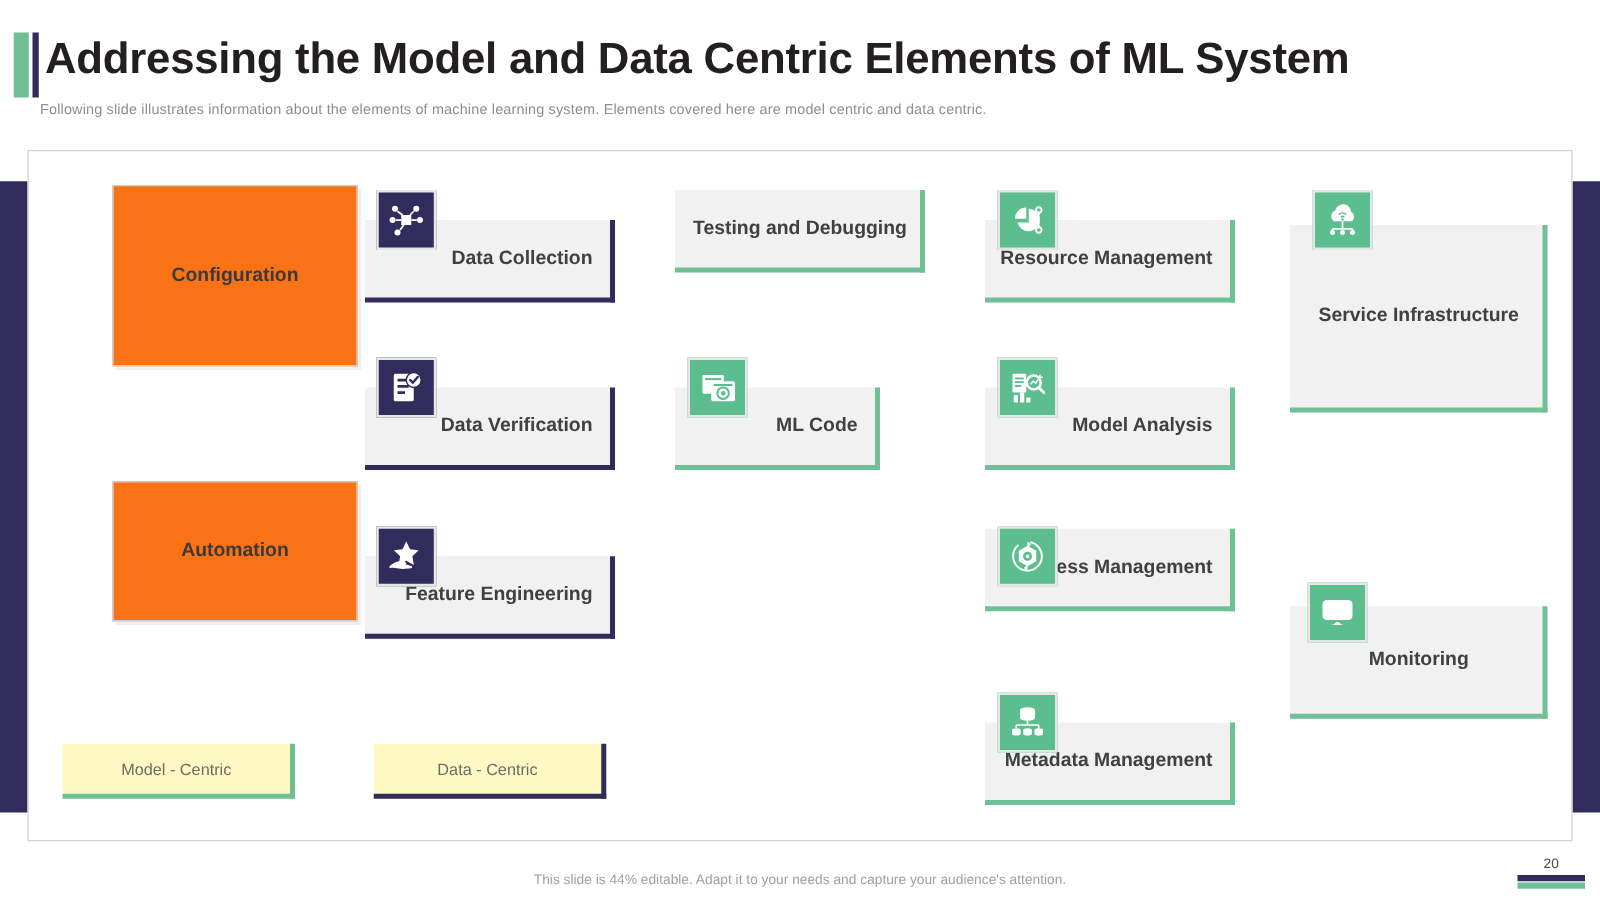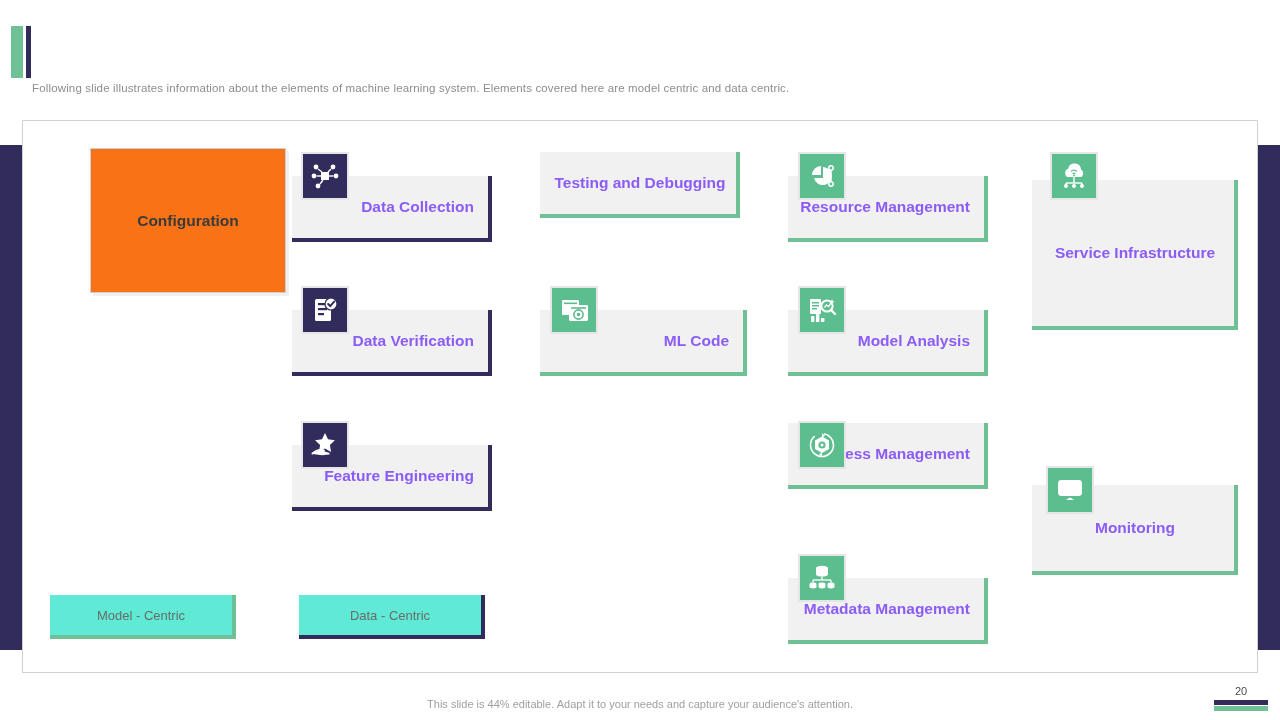--- a/index.html
+++ b/index.html
@@ -115,21 +115,21 @@
     border-right: 4px solid #6fc195;
     border-bottom: 4px solid #6fc195;
   }
   .icard-body.navy {
     border-right: 4px solid #322c5c;
     border-bottom: 4px solid #322c5c;
   }
   .icard-label {
     font-size: 15.5px;
     font-weight: bold;
-    color: #8b5cf6;
+    color: #404040;
     text-align: center;
     line-height: 1.18;
     padding-right: 14px;
     padding-left: 4px;
   }
   .icard-label.nopad {
     padding-right: 0;
   }
   .icon-tile {
     position: absolute;
@@ -140,21 +140,21 @@
     align-items: center;
     justify-content: center;
   }
   .icon-tile.green { background: #5cbd8e; }
   .icon-tile.navy  { background: #322c5c; }
   .icon-tile svg { display: block; }
 
   
   .chip {
     position: absolute;
-    background: #5eead4;
+    background: #fef9c3;
     box-sizing: border-box;
     display: flex;
     align-items: center;
     justify-content: center;
   }
   .chip.green {
     border-right: 4px solid #6fc195;
     border-bottom: 4px solid #6fc195;
   }
   .chip.navy {
@@ -200,29 +200,33 @@
 <body>
 
 <div class="slide">
 
   <div class="band-left"></div>
   <div class="band-right"></div>
 
   <div class="header">
     <div class="title-accent-green"></div>
     <div class="title-accent-navy"></div>
+    <div class="page-title">Addressing the Model and Data Centric Elements of ML System</div>
     <div class="page-subtitle">Following slide illustrates information about the elements of machine learning system. Elements covered here are model centric and data centric.</div>
   </div>
 
   <div class="frame"></div>
 
   <div class="plain-card" style="left:42px; top:148px; width:196px; height:145px;">
     <div class="plain-card-label">Configuration</div>
   </div>
 
+  <div class="plain-card" style="left:42px; top:385px; width:196px; height:112px;">
+    <div class="plain-card-label">Automation</div>
+  </div>
 
   <div class="icard">
     <div class="icard-body navy" style="left:292px; top:176px; width:200px; height:66px;padding-left:14px;">
       <div class="icard-label">Data Collection</div>
     </div>
     <div class="icon-tile navy" style="left:301px; top:152px;">
       <svg width="32" height="32" viewBox="0 0 32 32">
         <rect x="12" y="12" width="8" height="8" fill="#fff"></rect>
         <circle cx="7" cy="7" r="2.4" fill="#fff"></circle>
         <circle cx="24" cy="7" r="2.4" fill="#fff"></circle>
@@ -298,21 +302,21 @@
           <rect x="9" y="14" width="9" height="2.2"></rect>
           <rect x="9" y="19" width="6" height="2.2"></rect>
         </g>
         <circle cx="22" cy="10" r="6" fill="#fff" stroke="#322c5c" stroke-width="1.2"></circle>
         <path d="M19.2 10 l2 2.2 l4-4.6" stroke="#322c5c" stroke-width="2" fill="none" stroke-linecap="round" stroke-linejoin="round"></path>
       </svg>
     </div>
   </div>
 
   <div class="icard">
-    <div class="icard-body green" style="left:540px; top:310px; width:207px; height:66px;">
+    <div class="icard-body green" style="left:540px; top:310px; width:164px; height:66px;">
       <div class="icard-label">ML Code</div>
     </div>
     <div class="icon-tile green" style="left:550px; top:286px;">
       <svg width="32" height="32" viewBox="0 0 32 32">
         <rect x="4" y="6" width="17" height="15" rx="1" fill="#fff"></rect>
         <rect x="6" y="8.5" width="13" height="1.6" fill="#5cbd8e"></rect>
         <rect x="11" y="11" width="19" height="16" rx="1.4" fill="#fff"></rect>
         <rect x="13" y="13.2" width="15" height="1.6" fill="#5cbd8e"></rect>
         <circle cx="20.5" cy="20.5" r="4.6" fill="none" stroke="#5cbd8e" stroke-width="1.6"></circle>
         <circle cx="20.5" cy="20.5" r="1.8" fill="#5cbd8e"></circle>

